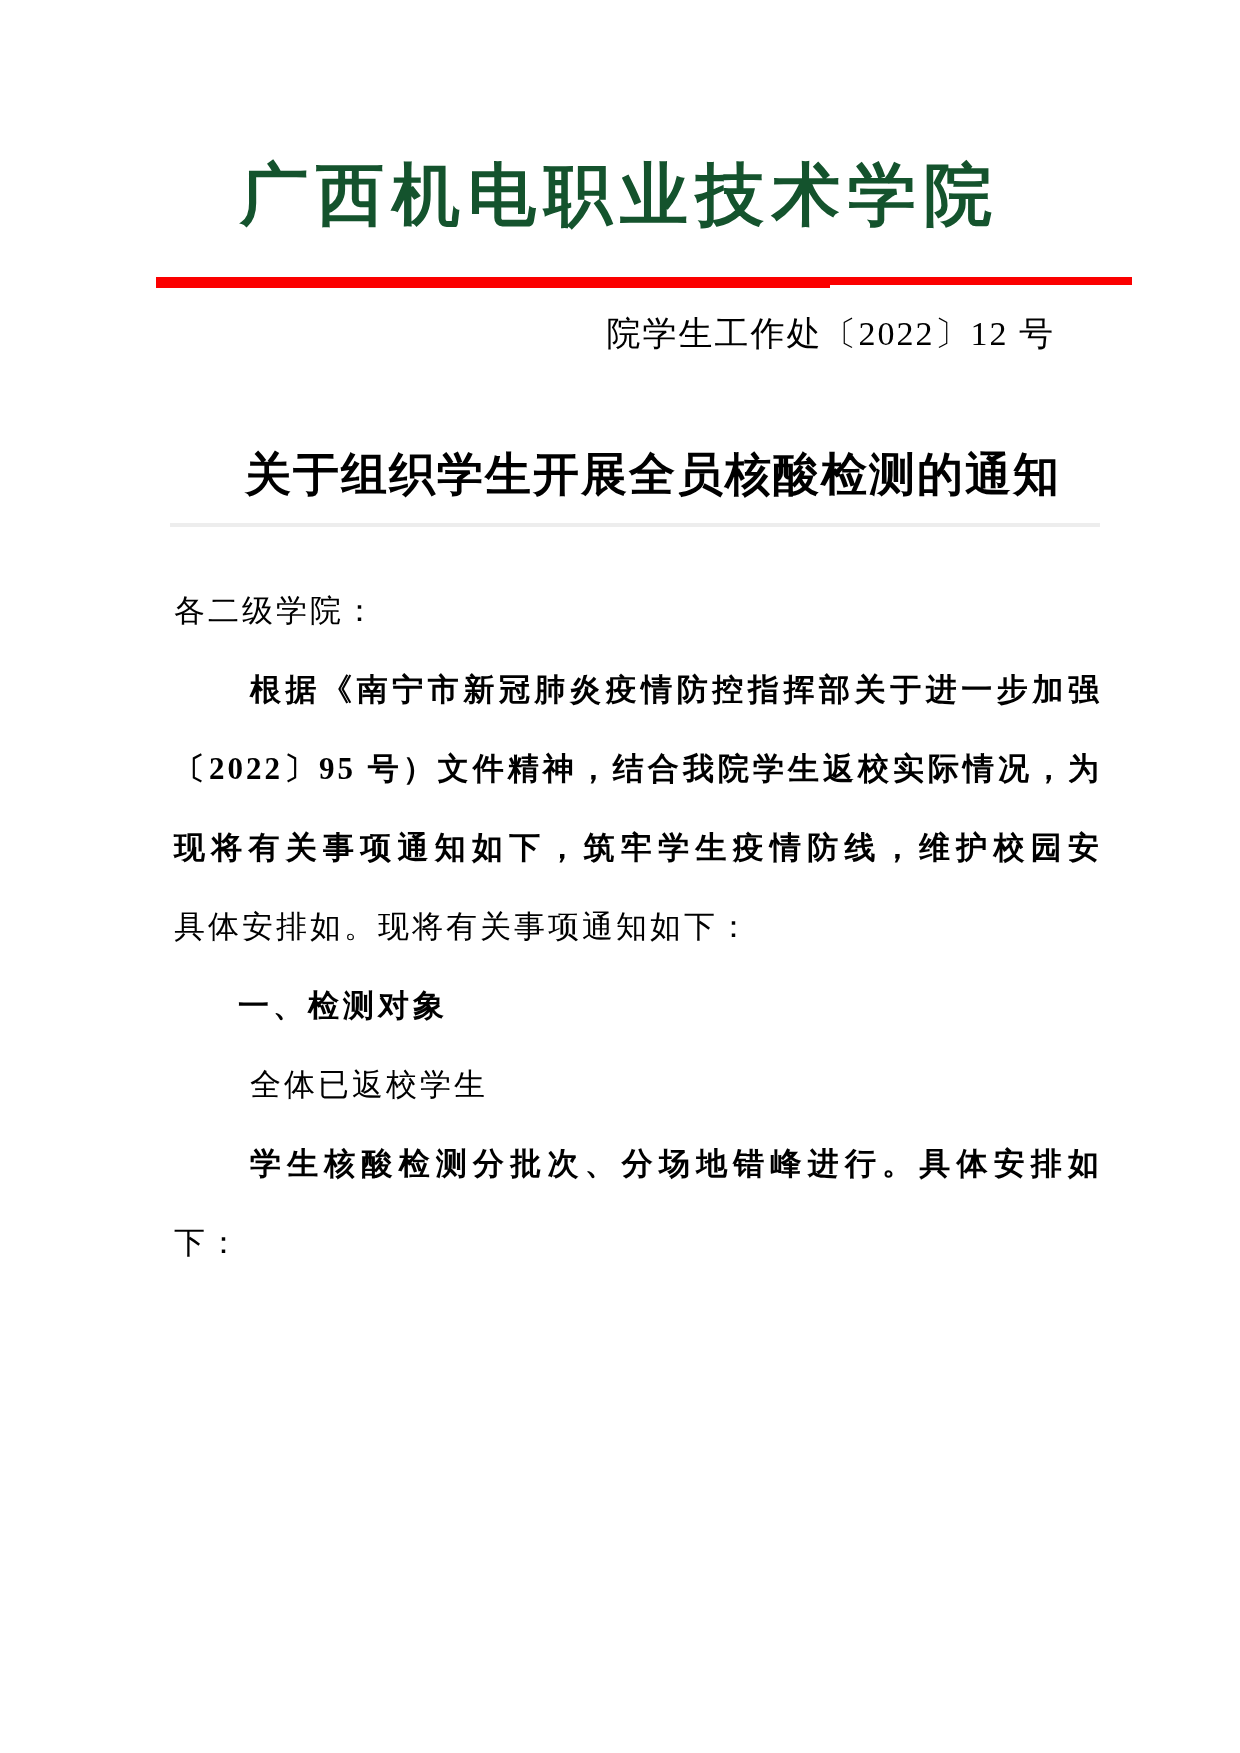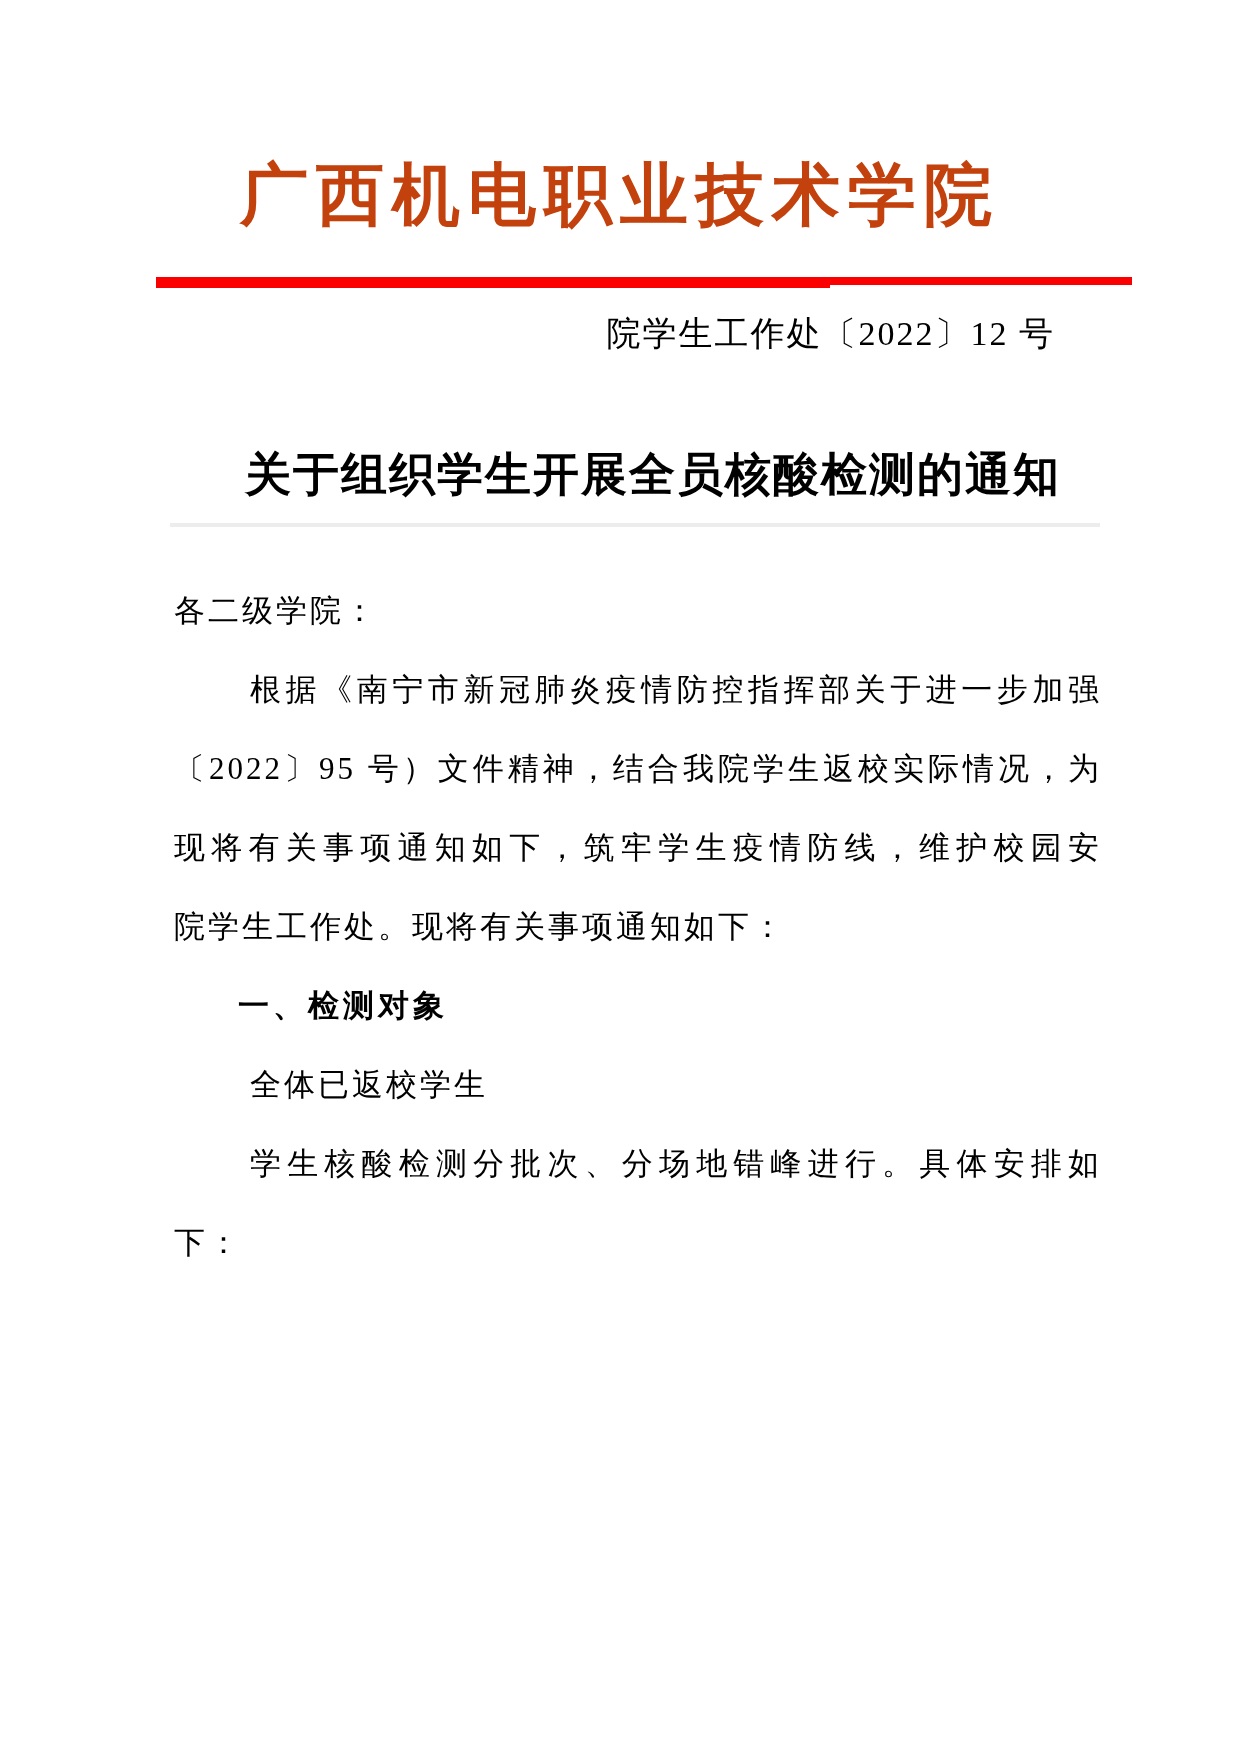--- a/index.html
+++ b/index.html
@@ -21,21 +21,21 @@
     position: absolute;
     top: 150px;
     left: 0;
     width: 100%;
     text-align: center;
     font-family: "Liberation Serif", serif;
     font-weight: bold;
     font-size: 68px;
     line-height: 90px;
     letter-spacing: 8px;
-    color: #c2410c;
+    color: #14532d;
     white-space: nowrap;
   }
   
   .red-rule {
     position: absolute;
     top: 277px;
     left: 156px;
     width: 976px;
     display: flex;
     align-items: flex-start;
@@ -95,20 +95,21 @@
     margin: 8px;
     font-size: 31px;
     line-height: 71px;
     letter-spacing: 3px;
     text-align: justify;
     text-align-last: left;
     text-justify: inter-character;
   }
   .stretch {
     text-align-last: justify;
+    font-weight: bold;
   }
   .ind {
     text-indent: 76px;
   }
   .head {
     font-family: "Liberation Sans", sans-serif;
     font-weight: bold;
     letter-spacing: 4px;
     text-indent: 64px;
   }
@@ -132,20 +133,20 @@
 
   <h1 class="doc-title">关于组织学生开展全员核酸检测的通知</h1>
 
   <div class="title-rule"></div>
 
   <div class="body-block">
     <p class="ln">各二级学院：</p>
     <p class="ln ind stretch mt">根据《南宁市新冠肺炎疫情防控指挥部关于进一步加强</p>
     <p class="ln stretch">〔2022〕95 号）文件精神，结合我院学生返校实际情况，为</p>
     <p class="ln stretch">现将有关事项通知如下，筑牢学生疫情防线，维护校园安</p>
-    <p class="ln">院学生工作处。现将有关事项通知如下：</p>
+    <p class="ln">具体安排如。现将有关事项通知如下：</p>
     <p class="ln head mt">一、检测对象</p>
     <p class="ln ind">全体已返校学生</p>
     <p class="ln ind stretch">学生核酸检测分批次、分场地错峰进行。具体安排如</p>
     <p class="ln">下：</p>
   </div>
 
 </div>
 
 </body></html>

